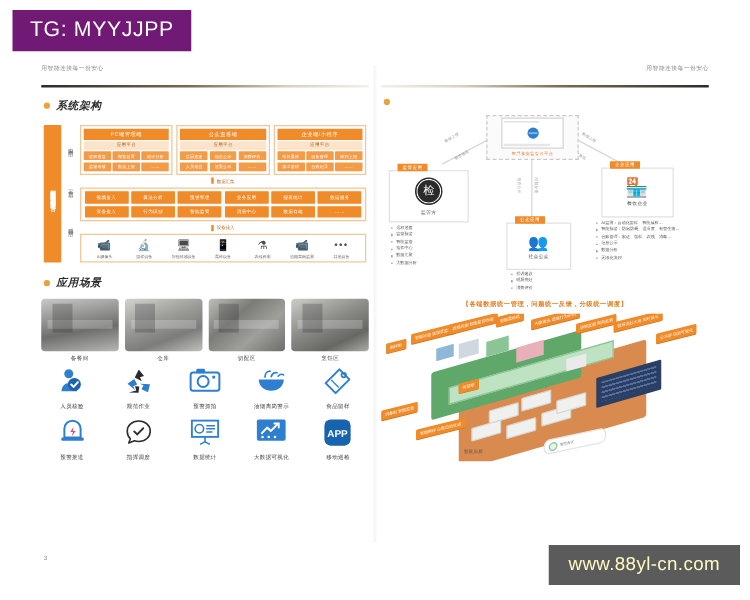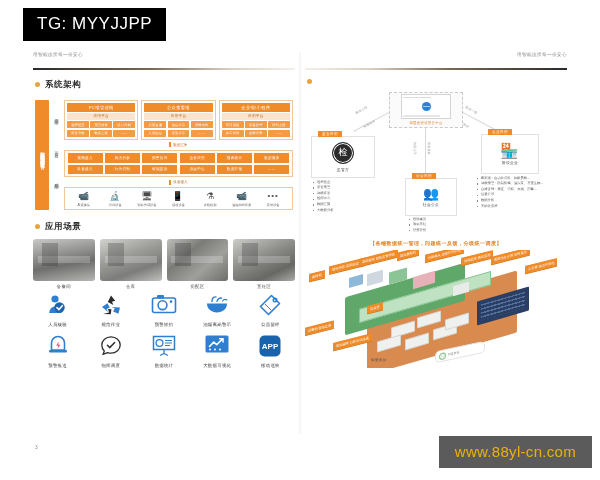--- a/index.html
+++ b/index.html
@@ -7,30 +7,30 @@
     width:600px;height:480px;
     background:#ffffff;
     font-family:"Liberation Sans","DejaVu Sans",sans-serif;
     overflow:hidden;
     position:relative;
   }
   .stage{position:absolute;left:0;top:0;width:600px;height:480px;background:#fff;}
 
   
   .tg-badge{
-    position:absolute;left:23px;top:8px;
-    background:#000000;color:#fff;
+    position:absolute;left:10px;top:8px;
+    background:#701a75;color:#fff;
     font-size:17px;letter-spacing:.5px;
     padding:6px 14px 7px 14px;
     white-space:nowrap;
   }
   
   .site-badge{
     position:absolute;right:8px;bottom:12px;
-    background:#5b5b5b;color:#eab308;
+    background:#5b5b5b;color:#fef9c3;
     font-size:15px;letter-spacing:.3px;
     padding:7px 16px 8px 16px;
     white-space:nowrap;
   }
 
   
   .page{position:absolute;top:52px;background:#fff;height:382px;}
   .page-left{left:33px;width:262px;}
   .page-right{left:305px;width:262px;}
 
@@ -44,20 +44,21 @@
     height:1.6px;width:100%;
     background:linear-gradient(90deg,#2b2b2b 0%,#7a6a52 45%,#d8cfc0 75%,#f3efe9 100%);
   }
   .pg-rule.r{
     background:linear-gradient(90deg,#f3efe9 0%,#d8cfc0 25%,#7a6a52 55%,#2b2b2b 100%);
   }
 
   .sec-title{
     display:flex;align-items:center;gap:5px;
     margin:9px 0 6px 2px;
+    font-style:italic;
   }
   .sec-dot{width:5px;height:5px;border-radius:50%;background:#e8a33d;flex:none;}
   .sec-title span.t{
     font-size:8.5px;font-weight:bold;color:#2e2e2e;letter-spacing:.6px;
   }
   .sec-title span.t2{font-size:7.6px;font-weight:bold;color:#2e2e2e;letter-spacing:.4px;}
 
   
   .arch{
     position:relative;

